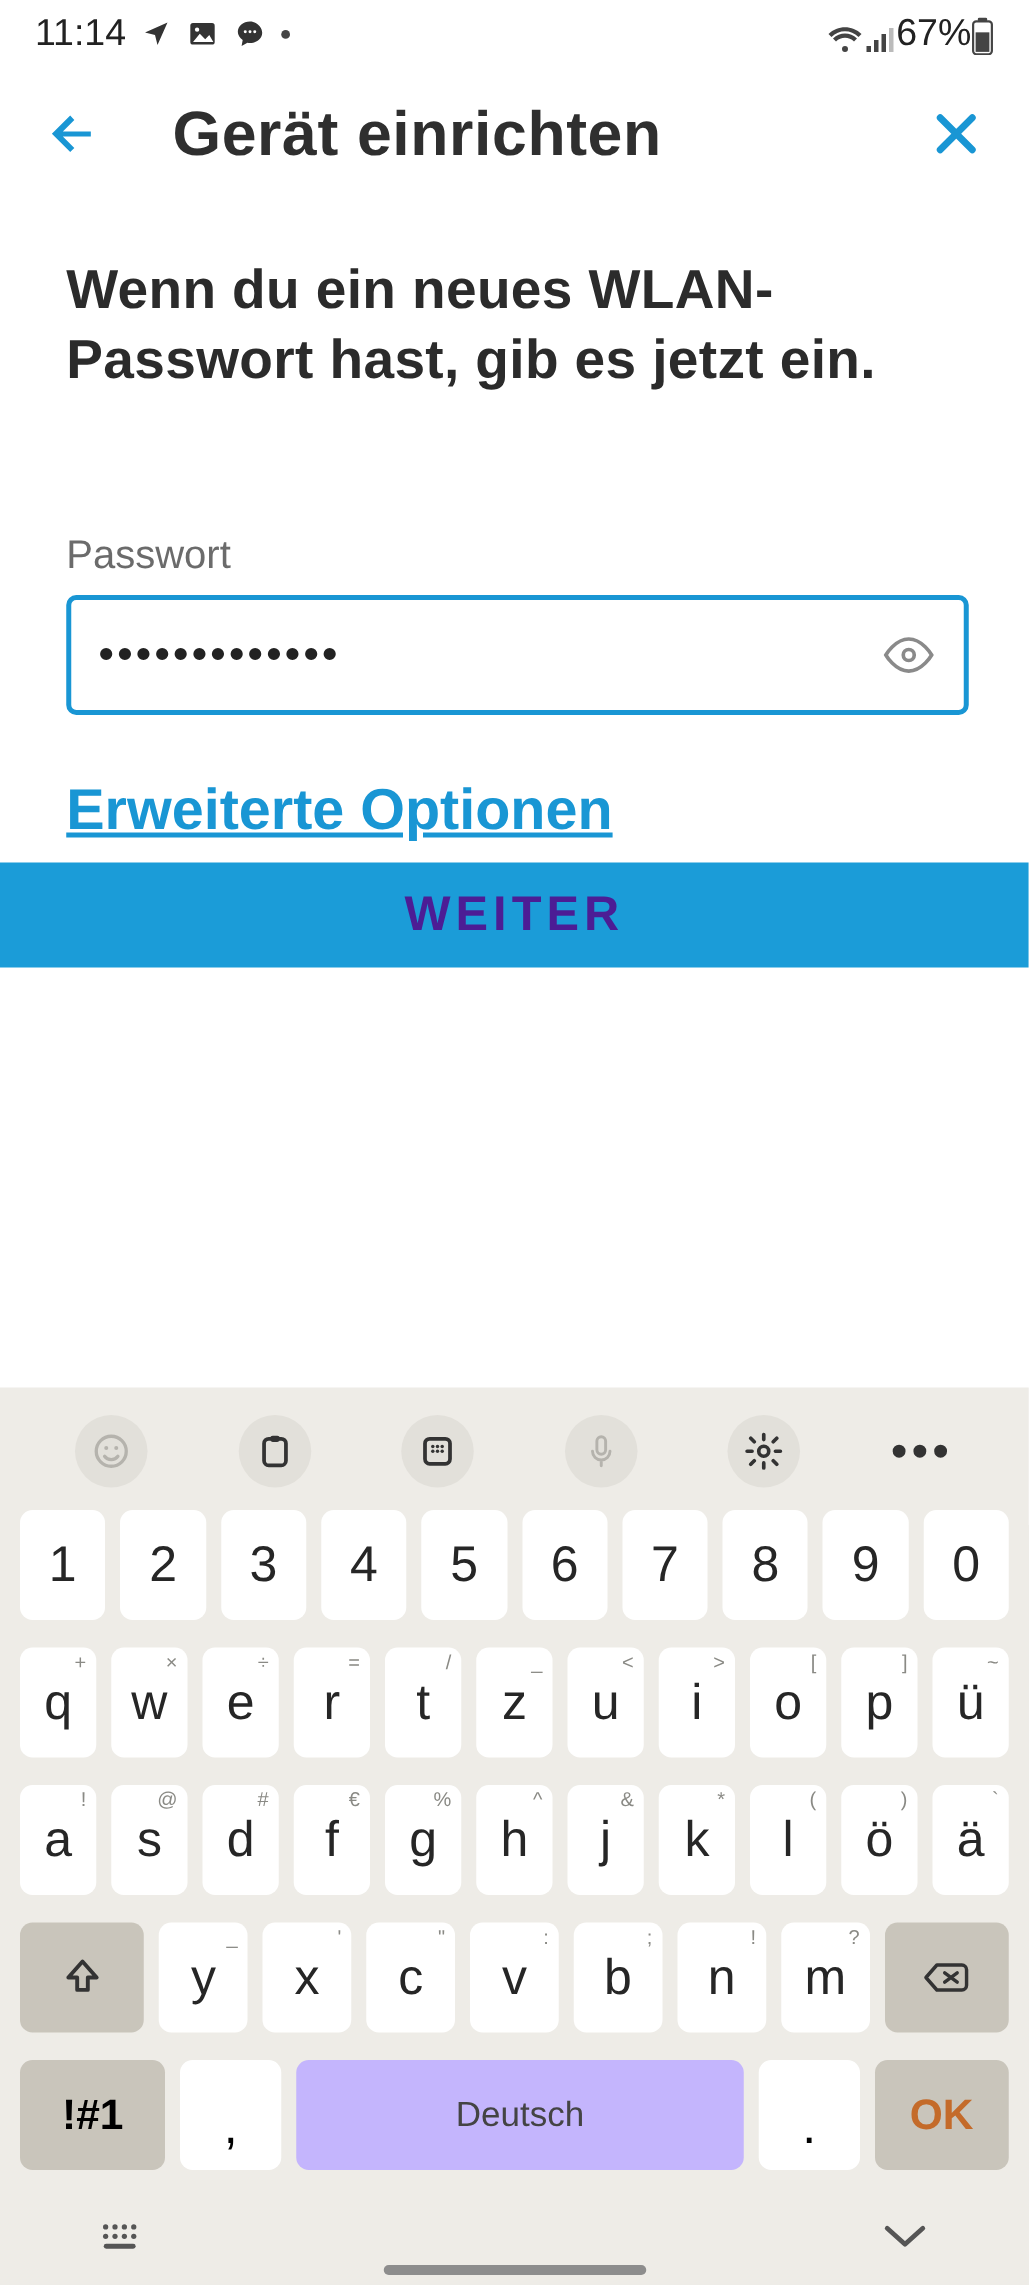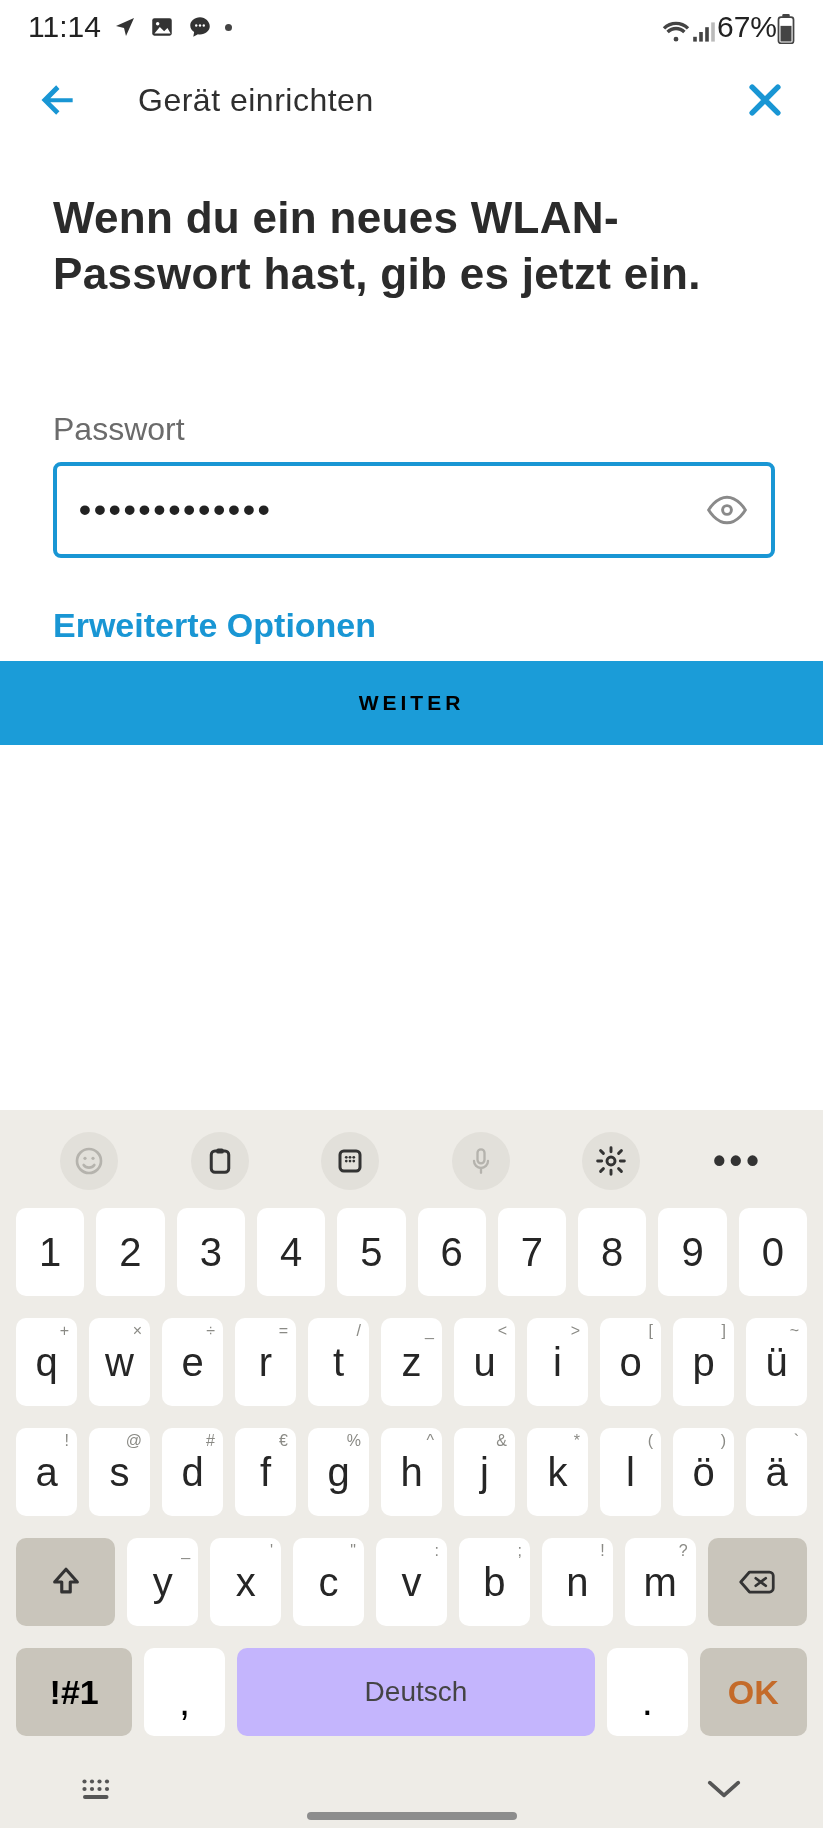--- a/index.html
+++ b/index.html
@@ -5,33 +5,33 @@
   * { margin: 0; padding: 0; box-sizing: border-box; }
   html, body { width: 823px; height: 1828px; font-family: -apple-system, Helvetica, Arial, sans-serif; background: #ffffff; overflow: hidden; }
   
   .status-bar { display: flex; justify-content: space-between; align-items: center; padding: 10px 28px 6px 28px; font-size: 30px; color: #222; }
   .status-left { display: flex; align-items: center; gap: 12px; }
   .status-right { display: flex; align-items: flex-end; gap: 0; }
   .dot { width: 7px; height: 7px; border-radius: 50%; background: #444; display: inline-block; }
   
   .app-header { display: flex; align-items: center; padding: 28px 36px 18px 36px; }
   .back-arrow { color: #1996d4; font-size: 48px; line-height: 1; }
-  .header-title { flex: 1; text-align: left; font-size: 32px; font-weight: 400; color: #2f2f2f; margin-left: 58px; letter-spacing: .5px; }
+  .header-title { flex: 1; text-align: left; font-size: 50px; font-weight: 700; color: #2f2f2f; margin-left: 58px; letter-spacing: .5px; }
   .close-x { color: #1996d4; font-size: 50px; line-height: 1; font-weight: 300; }
   
   .content { padding: 50px 48px 0 53px; }
   .headline { font-size: 44px; font-weight: 600; color: #2b2b2b; line-height: 1.28; letter-spacing: .3px; }
   .subtext { margin-top: 30px; font-size: 32px; color: #4a4a4a; line-height: 1.34; }
   .field-label { margin-top: 108px; font-size: 32px; color: #6b6b6b; }
   .pw-field { margin-top: 14px; border: 4px solid #1996d4; border-radius: 8px; height: 96px; display: flex; align-items: center; padding: 0 22px; }
   .pw-dots { flex: 1; font-size: 34px; letter-spacing: 3px; color: #222; font-weight: 900; }
   .eye { color: #7c7c7c; }
-  .adv-link { margin-top: 48px; font-size: 34px; font-weight: 600; color: #1996d4; }
-  
-  .continue-btn { margin-top: 16px; width: 100%; height: 84px; background: #1b9cd8; color: #000000; font-size: 21px; font-weight: 700; letter-spacing: 4px; border: none; display: flex; align-items: center; justify-content: center; }
+  .adv-link { margin-top: 48px; font-size: 46px; font-weight: 600; color: #1996d4; text-decoration: underline; }
+  
+  .continue-btn { margin-top: 16px; width: 100%; height: 84px; background: #1b9cd8; color: #4c1d95; font-size: 39px; font-weight: 700; letter-spacing: 4px; border: none; display: flex; align-items: center; justify-content: center; }
   
   .keyboard { position: absolute; left: 0; right: 0; bottom: 0; background: #eeece7; padding-top: 18px; }
   .kb-top { display: flex; justify-content: space-around; align-items: center; padding: 4px 24px 18px 24px; }
   .kb-ico { width: 58px; height: 58px; border-radius: 50%; background: #e2e0da; display: flex; align-items: center; justify-content: center; font-size: 32px; color: #3b3b3b; }
   .kb-ico.muted { color: #b5b3ad; }
   .kb-more { font-size: 36px; color: #333; letter-spacing: 4px; font-weight: 700; }
   .kb-rows { padding: 0 16px; }
   .kb-row { display: flex; gap: 12px; margin-bottom: 22px; justify-content: center; }
   .key { position: relative; background: #fff; border-radius: 10px; height: 88px; display: flex; align-items: center; justify-content: center; font-size: 40px; color: #262626; flex: 1; }
   .key.num { font-size: 40px; }

